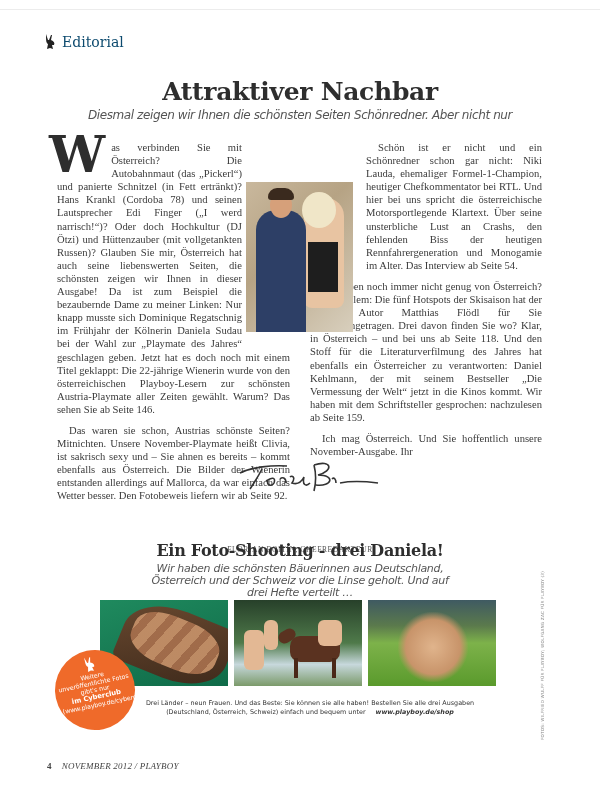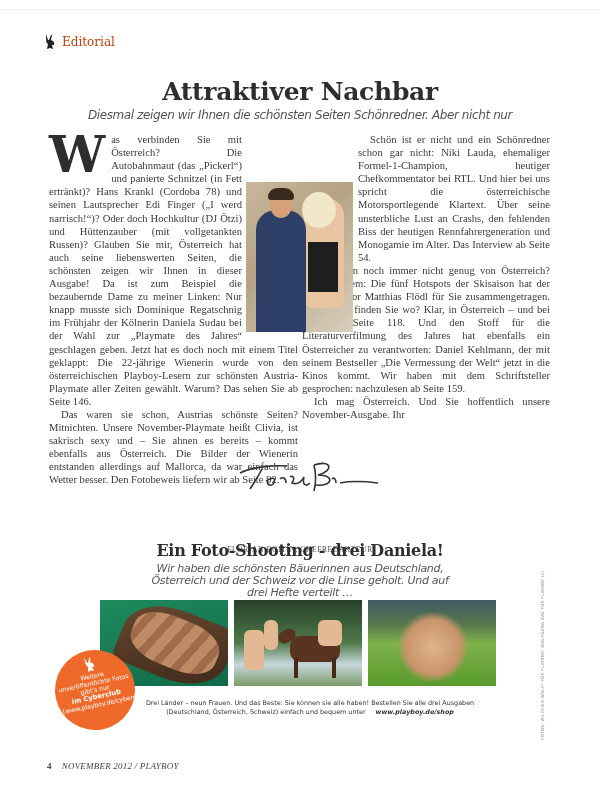--- a/index.html
+++ b/index.html
@@ -1,24 +1,24 @@
 <!DOCTYPE html>
 <html><head>
 <meta charset="utf-8">
 <style>
   html,body{margin:0;padding:0;}
   body{width:600px;height:800px;background:#fff;position:relative;overflow:hidden;font-family:"Liberation Serif",serif;color:#3a3a3a;}
   .topline{position:absolute;left:0;top:9px;width:600px;height:1px;background:#ececec;}
   .section{position:absolute;left:44px;top:34px;display:flex;align-items:center;gap:6px;}
   .bunny{width:12px;height:16px;}
-  .section-label{font-family:"DejaVu Serif",serif;font-size:12px;color:#c2410c;}
+  .section-label{font-family:"DejaVu Serif",serif;font-size:14px;color:#0c4a6e;}
   .headline{position:absolute;left:0;width:600px;top:77px;text-align:center;font-family:"DejaVu Serif",serif;font-weight:bold;font-size:25px;color:#2e2e2e;letter-spacing:-0.3px;}
   .deck{position:absolute;left:0;width:600px;top:108px;text-align:center;font-family:"DejaVu Sans",sans-serif;font-style:italic;font-size:12px;color:#555;letter-spacing:-0.4px;}
   .col{position:absolute;font-size:10.6px;line-height:13.1px;text-align:justify;color:#3a3a3a;}
-  .col p{margin:0;}
+  .col p{margin:8px;}
   .col1{left:49px;top:133px;width:249px;}
   .col2{left:302px;top:133px;width:248px;}
   .dropcap{float:left;font-family:"DejaVu Serif",serif;font-weight:bold;font-size:50px;line-height:40px;color:#2e2e2e;margin:2px 6px 0 0;}
   .indent{text-indent:12px;}
   .photo{position:absolute;left:246px;top:182px;width:107px;height:150px;background:linear-gradient(135deg,#c9b89d 0%,#b6a384 40%,#d8cfbd 100%);overflow:hidden;}
   .photo .man{position:absolute;left:10px;top:28px;width:50px;height:122px;background:#2d3f66;border-radius:20px 20px 0 0;}
   .photo .head{position:absolute;left:24px;top:10px;width:22px;height:26px;background:#d6a07a;border-radius:50%;}
   .photo .hair{position:absolute;left:22px;top:6px;width:26px;height:12px;background:#3a2a1e;border-radius:12px 12px 4px 4px;}
   .photo .woman{position:absolute;left:58px;top:16px;width:40px;height:110px;background:#e8c4a2;border-radius:18px 18px 8px 8px;}
   .photo .whair{position:absolute;left:56px;top:10px;width:34px;height:36px;background:#f0e6c8;border-radius:50%;}

